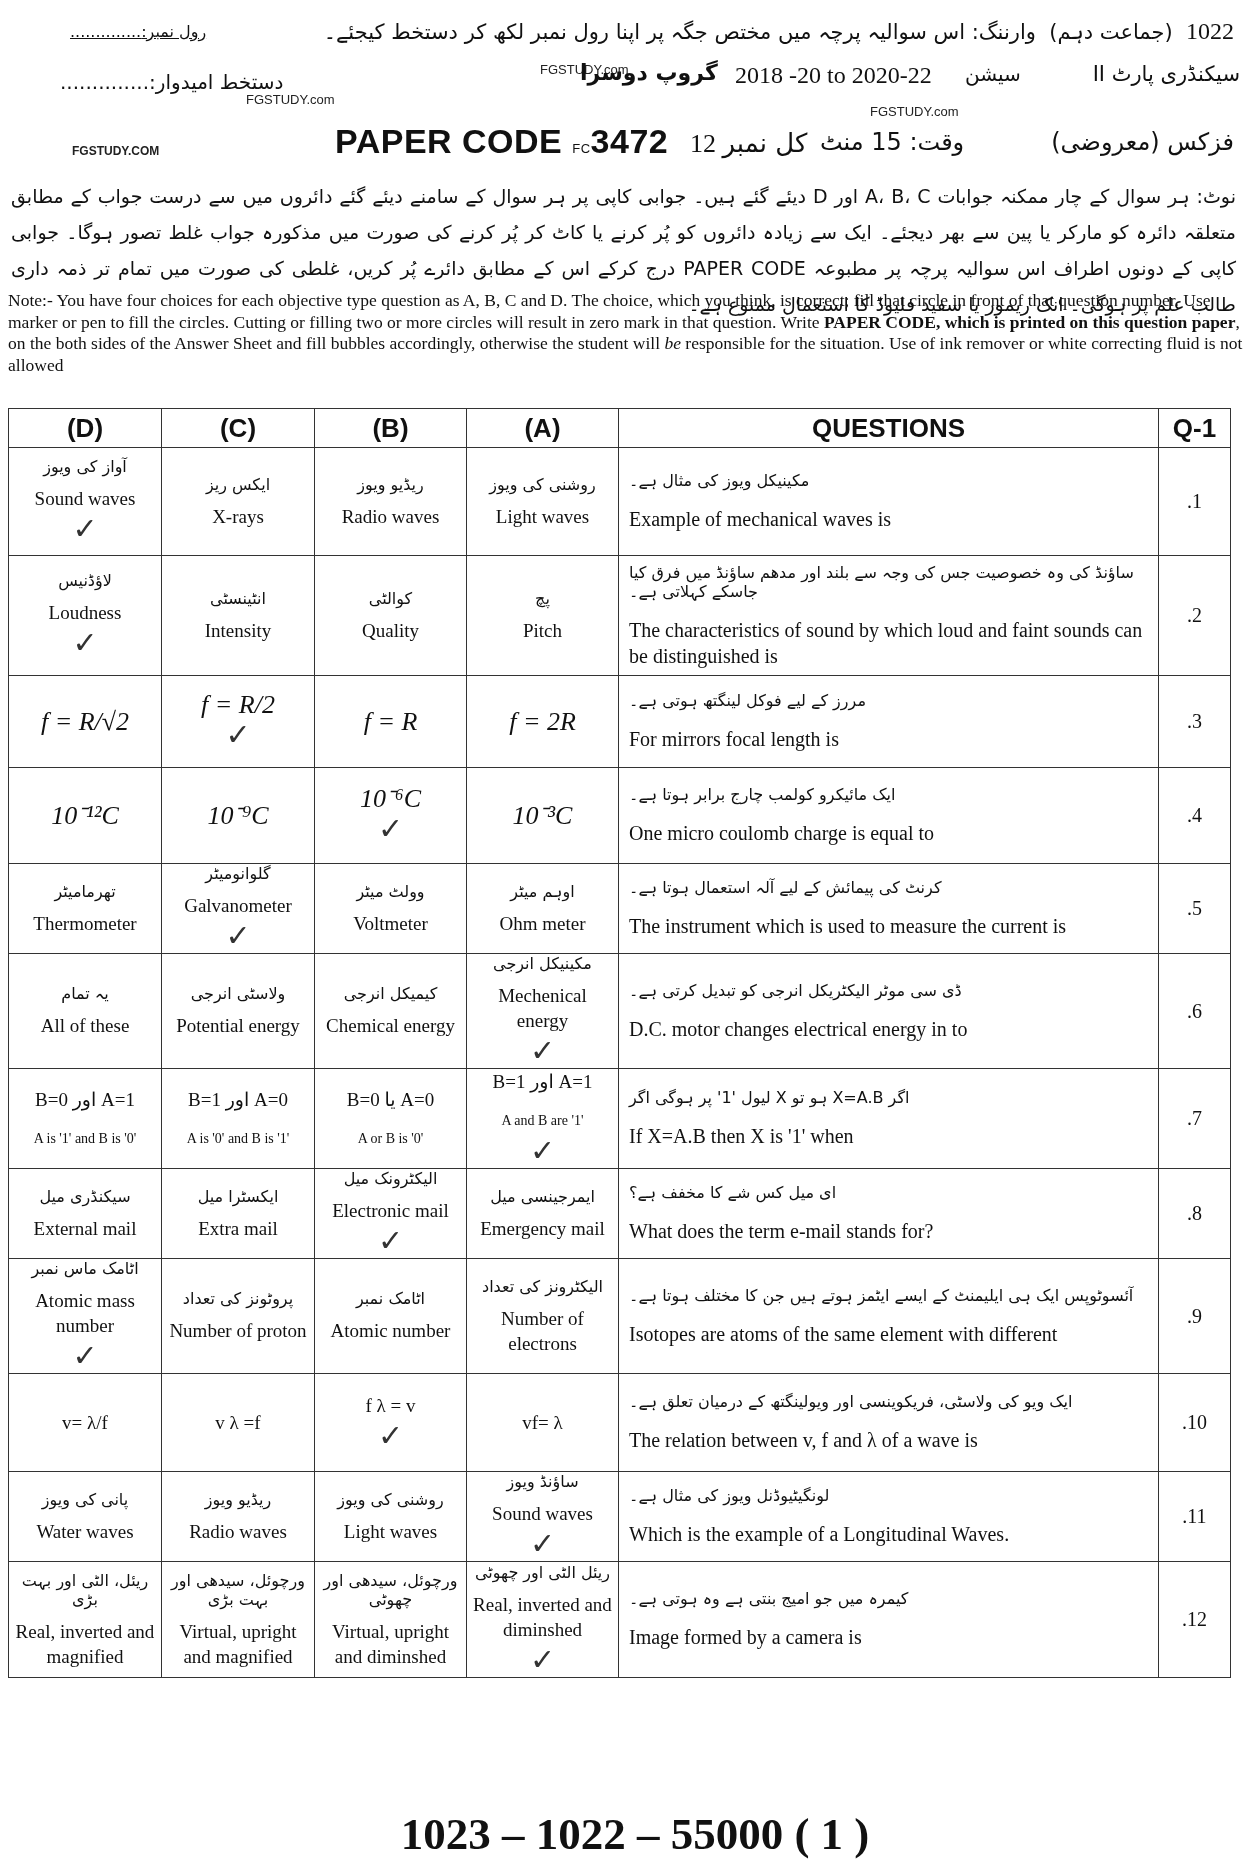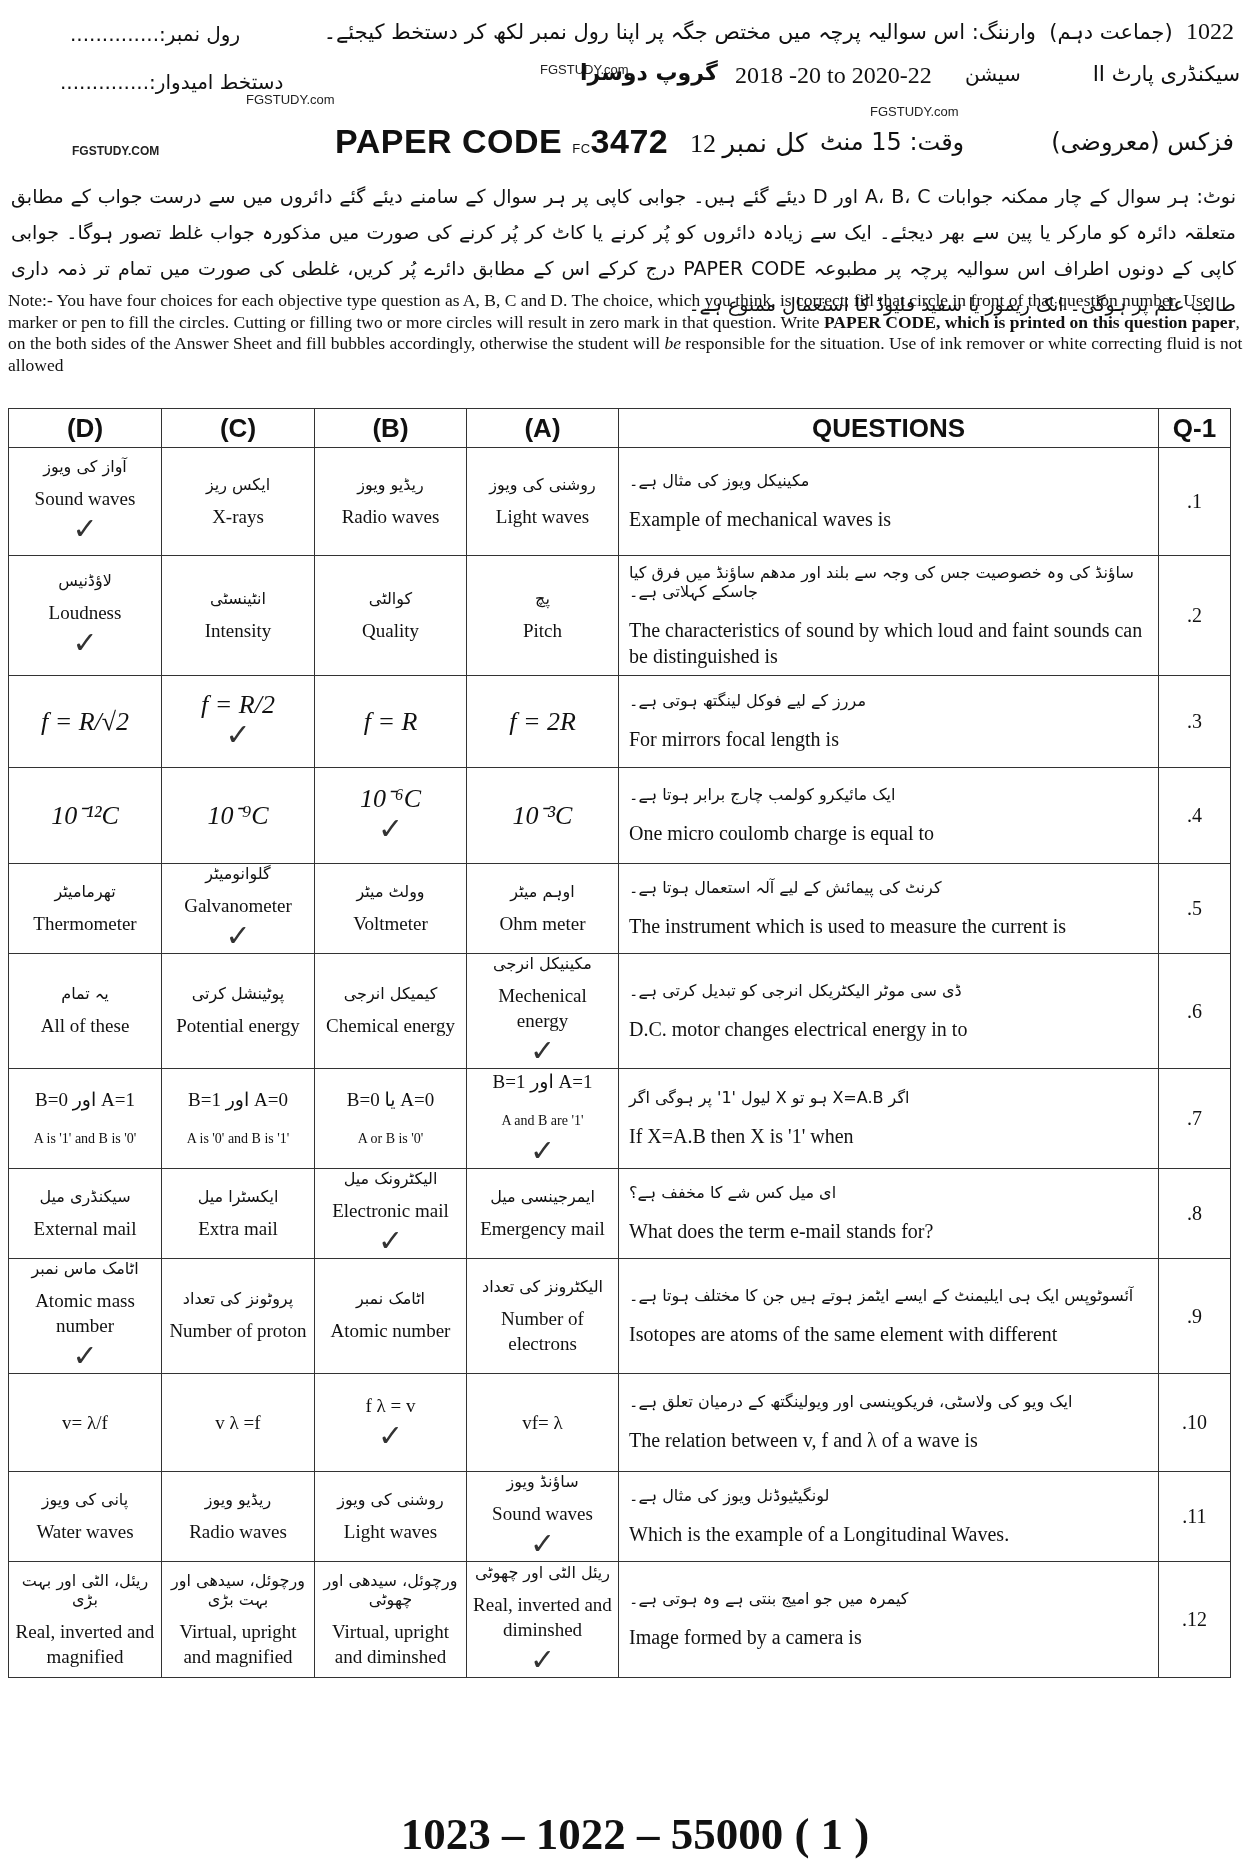--- a/index.html
+++ b/index.html
@@ -5,21 +5,21 @@
   html, body { margin:0; padding:0; background:#fff; }
   body { width:1250px; height:1861px; position:relative; overflow:hidden; color:#111;
          font-family:"Liberation Serif", serif; }
   .abs { position:absolute; }
   .urdu { font-family:"DejaVu Sans", sans-serif; direction:rtl; }
   .wm { font-family:"Liberation Sans", sans-serif; font-size:13px; color:#222; }
   .wmb { font-family:"Liberation Sans", sans-serif; font-size:12px; font-weight:bold; color:#222; font-style:italic; }
 
   
   #hdr-line1 { top:18px; right:16px; font-size:22px; }
-  #roll { top:22px; left:70px; font-size:20px; }
+  #roll { top:22px; left:70px; font-size:16px;text-decoration:underline; }
   #sign { top:70px; left:60px; font-size:20px; }
   #paper-code-row { top:122px; left:0; width:1250px; height:46px; }
   #paper-code { left:335px; top:0; font-family:"Liberation Sans", sans-serif; font-weight:bold; font-size:34px; letter-spacing:0.5px; }
   #paper-code .sub { font-size:13px; font-weight:normal; }
   #total-marks { left:690px; top:6px; font-size:26px; }
   #time { left:820px; top:6px; font-size:24px; }
   #subject { right:16px; top:6px; font-size:24px; }
 
   #urdu-note { top:178px; right:14px; width:1225px; font-size:19px; line-height:36px; text-align:justify; }
   #eng-note { top:290px; left:8px; width:1235px; font-size:17.5px; line-height:21.5px; }
@@ -200,21 +200,21 @@
           <span class="q-en">The instrument which is used to measure the current is</span>
         </td>
         <td class="qnum">.5</td>
       </tr>
       <tr style="height: 104px;">
         <td>
           <span class="opt-ur">یہ تمام</span>
           <span class="opt-en">All of these</span>
         </td>
         <td>
-          <span class="opt-ur">پوٹینشل کرتی</span>
+          <span class="opt-ur">ولاسٹی انرجی</span>
           <span class="opt-en">Potential energy</span>
         </td>
         <td>
           <span class="opt-ur">کیمیکل انرجی</span>
           <span class="opt-en">Chemical energy</span>
         </td>
         <td><span class="opt-ur">مکینیکل انرجی</span><span class="opt-en">Mechenical energy</span><span class="tick">✓</span></td>
         <td class="q-cell">
           <span class="q-ur">ڈی سی موٹر الیکٹریکل انرجی کو تبدیل کرتی ہے۔</span>
           <span class="q-en">D.C. motor changes electrical energy in to</span>

